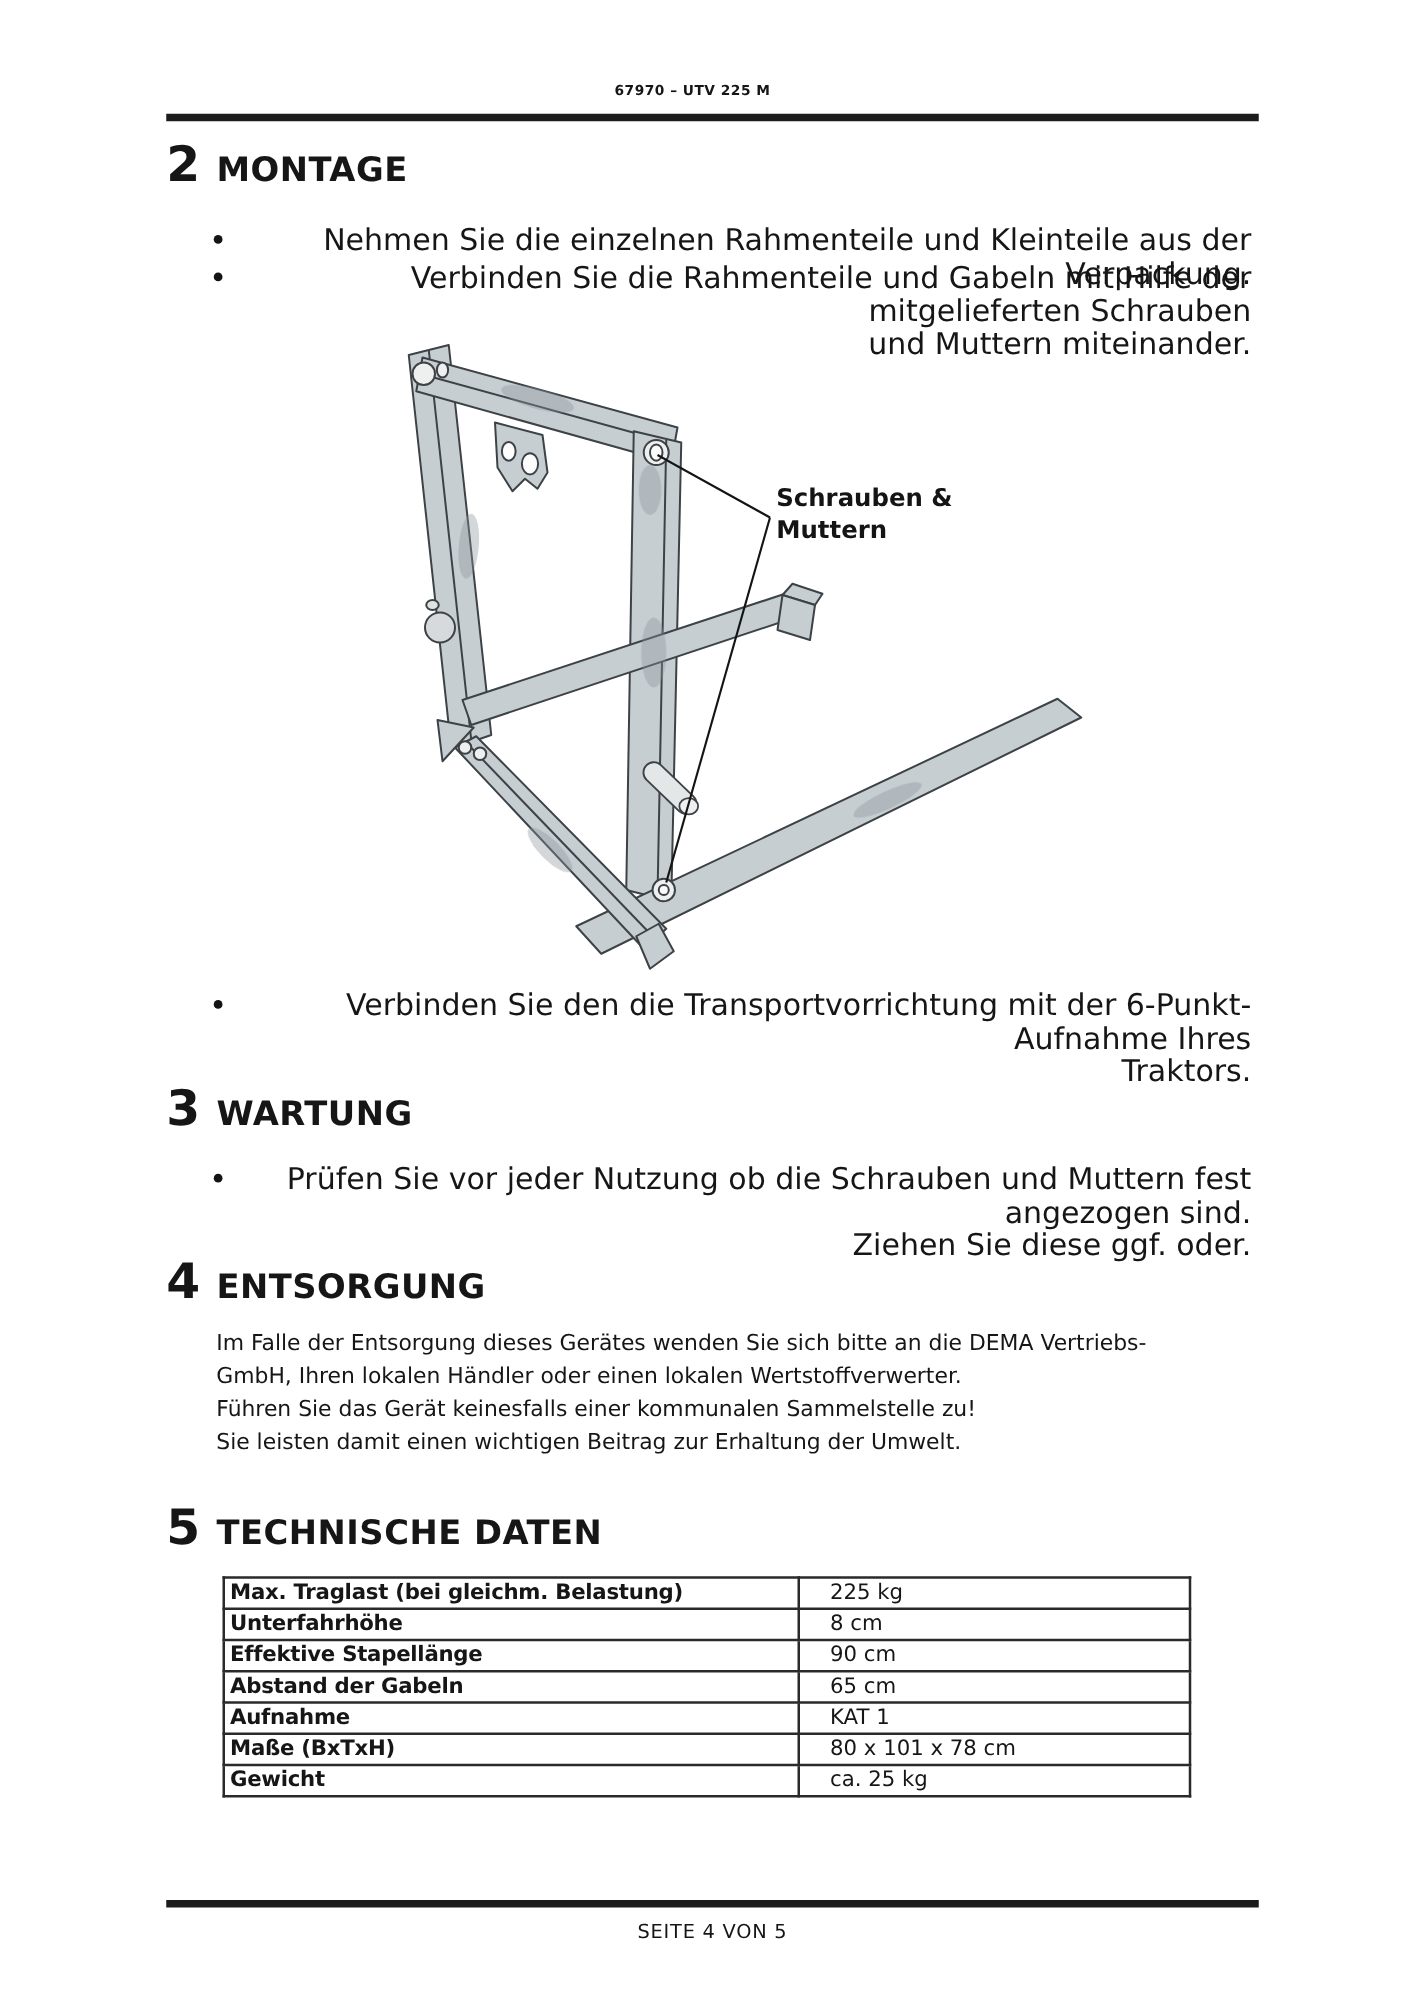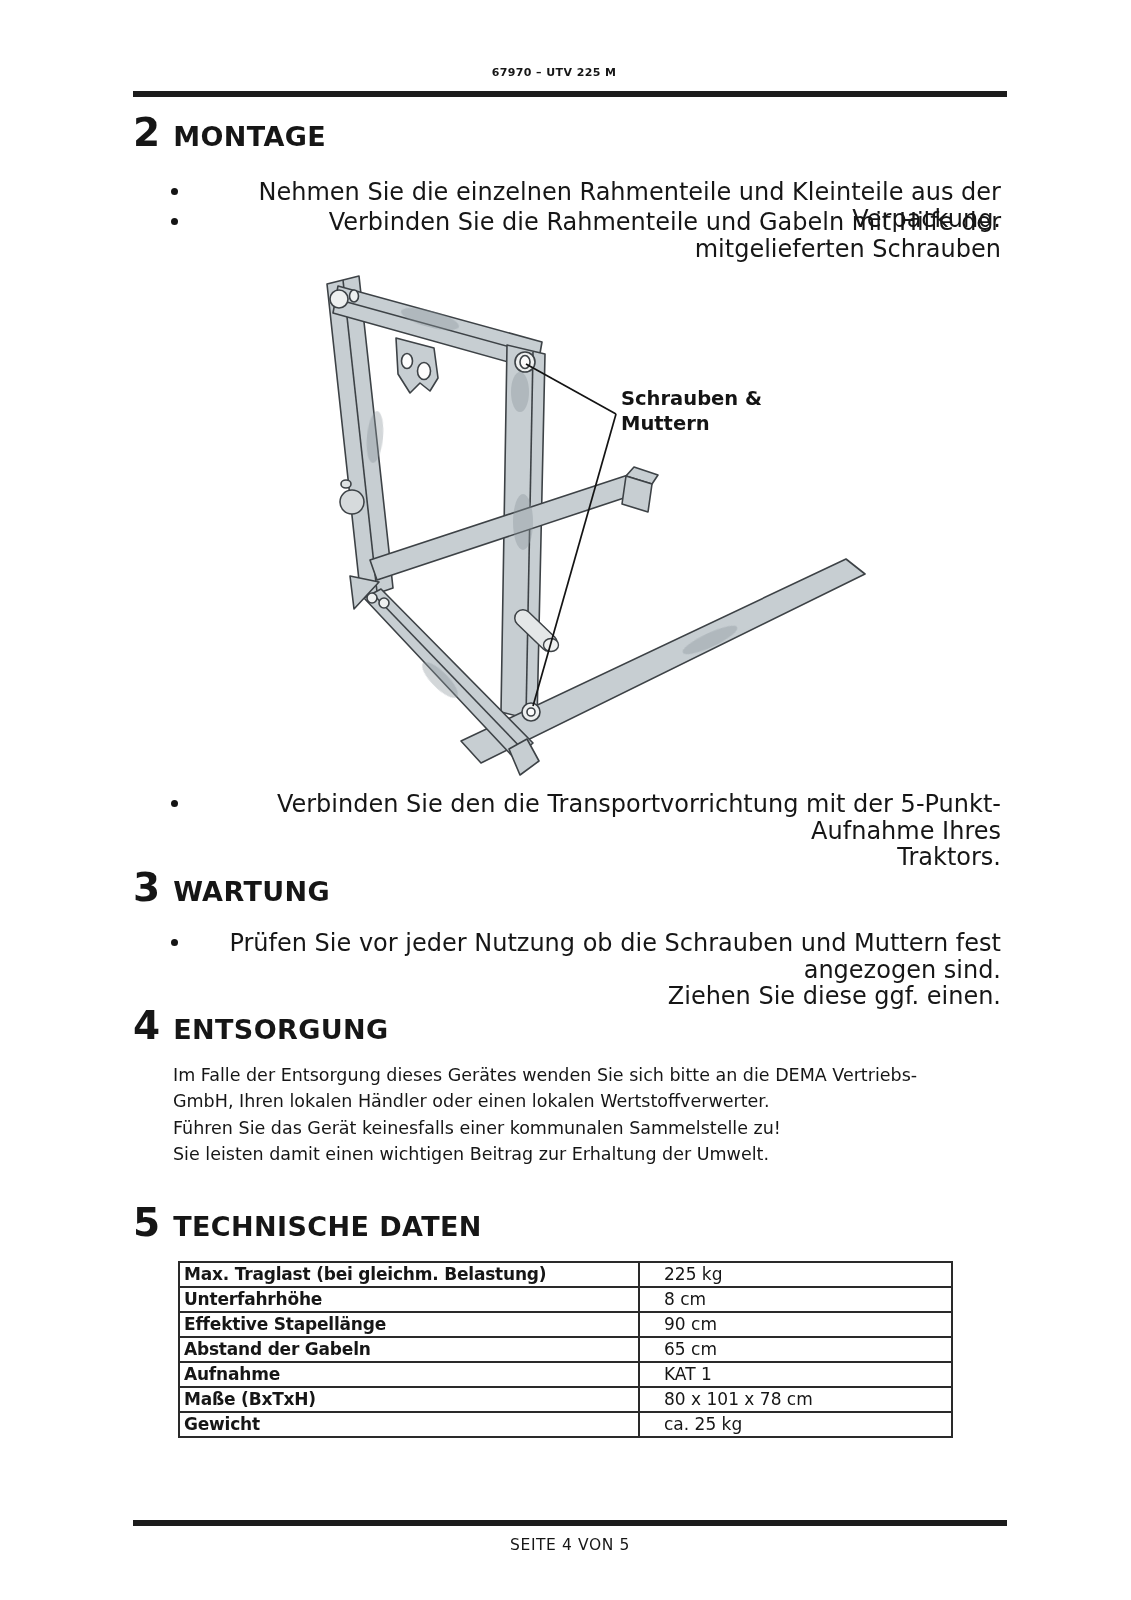--- a/index.html
+++ b/index.html
@@ -72,20 +72,21 @@
   <span class="dot"></span>
   <div class="btext">
     <div>Nehmen Sie die einzelnen Rahmenteile und Kleinteile aus der Verpackung.</div>
   </div>
 </div>
 
 <div class="abs bullet" style="top:209px;">
   <span class="dot"></span>
   <div class="btext">
     <div>Verbinden Sie die Rahmenteile und Gabeln mit Hilfe der mitgelieferten Schrauben</div>
+    <div>und Muttern miteinander.</div>
   </div>
 </div>
 
 <svg class="abs" style="top:262px; left:280px;" width="600" height="520" viewBox="0 0 600 520">
   <g stroke="#3d4246" stroke-width="1.6" fill="#c7ced2" stroke-linejoin="round">
 
     <polygon points="47,22 79,14 113,326 81,337"></polygon>
     <line x1="63" y1="18" x2="97" y2="330" fill="none"></line>
 
     <polygon points="58,24 262,80 257,108 53,51"></polygon>
@@ -145,35 +146,35 @@
     <line x1="336" y1="152" x2="253" y2="444"></line>
   </g>
 
   <text class="callout" x="341" y="143">Schrauben &amp;</text>
   <text class="callout" x="341" y="168">Muttern</text>
 </svg>
 
 <div class="abs bullet" style="top:791px;">
   <span class="dot"></span>
   <div class="btext">
-    <div>Verbinden Sie den die Transportvorrichtung mit der 5-Punkt-Aufnahme Ihres</div>
+    <div>Verbinden Sie den die Transportvorrichtung mit der 6-Punkt-Aufnahme Ihres</div>
     <div>Traktors.</div>
   </div>
 </div>
 
 <div class="abs sec-head" style="top:869px;">
   <span class="sec-num">3</span>
   <span class="sec-title">WARTUNG</span>
 </div>
 
 <div class="abs bullet" style="top:930px;">
   <span class="dot"></span>
   <div class="btext">
     <div>Prüfen Sie vor jeder Nutzung ob die Schrauben und Muttern fest angezogen sind.</div>
-    <div>Ziehen Sie diese ggf. einen.</div>
+    <div>Ziehen Sie diese ggf. oder.</div>
   </div>
 </div>
 
 <div class="abs sec-head" style="top:1007px;">
   <span class="sec-num">4</span>
   <span class="sec-title">ENTSORGUNG</span>
 </div>
 
 <div class="abs para" style="top:1062px;">
   <div>Im Falle der Entsorgung dieses Gerätes wenden Sie sich bitte an die DEMA Vertriebs-</div>

